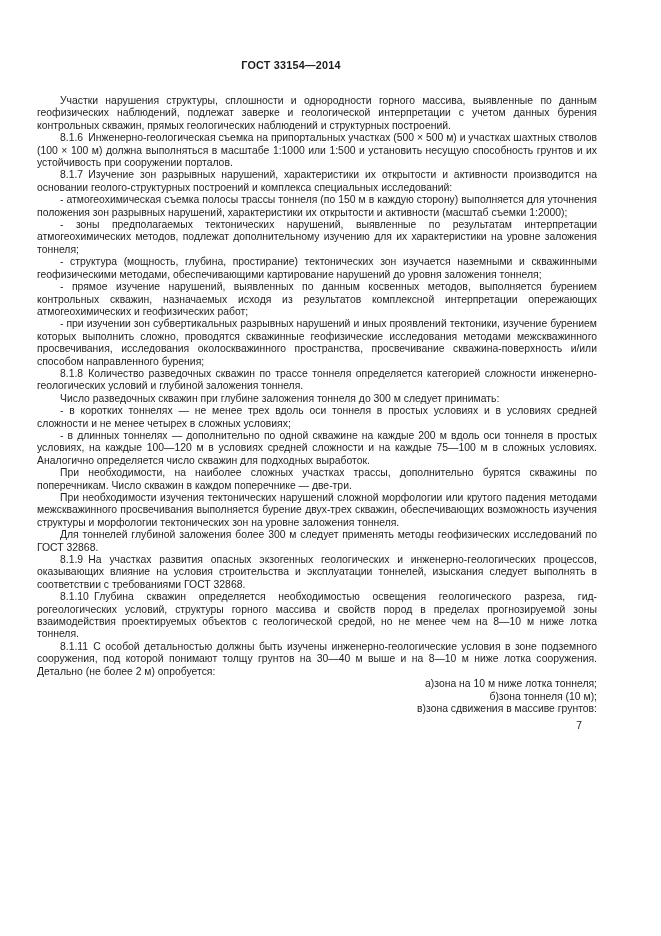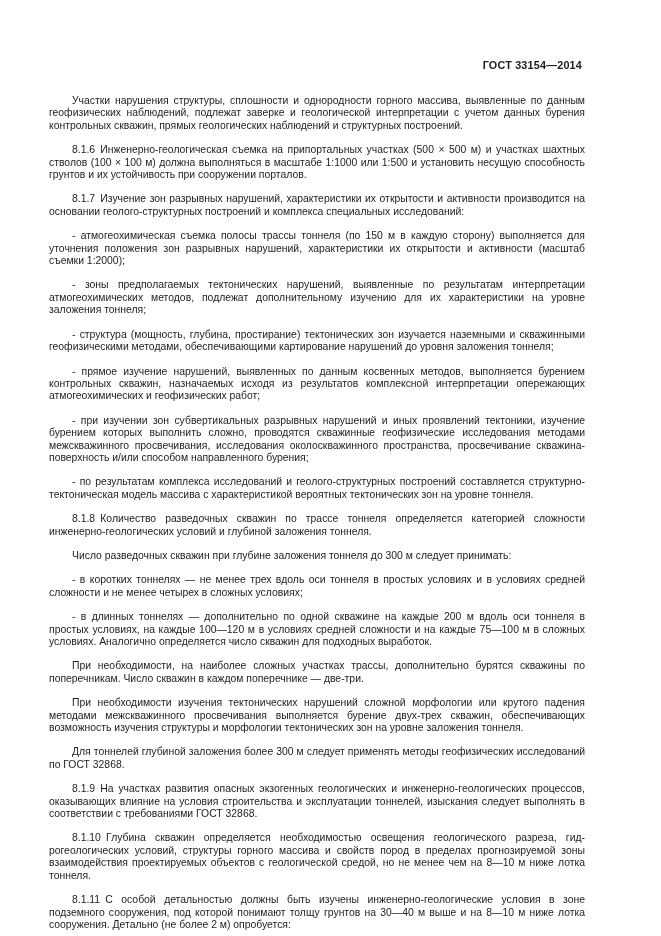--- a/index.html
+++ b/index.html
@@ -12,34 +12,34 @@
     overflow: hidden;
   }
   .page {
     position: relative;
     width: 661px;
     height: 936px;
     background: #ffffff;
   }
   .doc-header {
     margin: 59px 79px 0 0;
-    text-align: right;
+    text-align: center;
     font-weight: bold;
     font-size: 10.8px;
     line-height: 13px;
     letter-spacing: 0.2px;
   }
   .doc-body {
     margin: 23px 64px 0 37px;
     width: 560px;
     font-size: 10.4px;
     line-height: 12.4px;
     text-align: justify;
   }
-  .doc-body p { margin: 12px; }
+  .doc-body p { margin: 0; }
   p.indent { text-indent: 23px; }
   p.lettered {
     text-indent: 0;
     padding-left: 37px;
     text-align: right;
   }
   p.lettered .marker {
     display: inline-block;
     width: 22px;
   }
@@ -58,21 +58,20 @@
 
   <div class="doc-body">
       <p class="indent">Участки нарушения структуры, сплошности и однородности горного массива, выявленные по данным геофизических наблюдений, подлежат заверке и геологической интерпретации с учетом дан­ных бурения контрольных скважин, прямых геологических наблюдений и структурных построений.</p>
       <p class="indent">8.1.6 Инженерно-геологическая съемка на припортальных участках (500 × 500 м) и участках шахтных стволов (100 × 100 м) должна выполняться в масштабе 1:1000 или 1:500 и установить несущую способность грунтов и их устойчивость при сооружении порталов.</p>
       <p class="indent">8.1.7 Изучение зон разрывных нарушений, характеристики их открытости и активности произво­дится на основании геолого-структурных построений и комплекса специальных исследований:</p>
       <p class="indent">- атмогеохимическая съемка полосы трассы тоннеля (по 150 м в каждую сторону) выполняется для уточнения положения зон разрывных нарушений, характеристики их открытости и активности (масштаб съемки 1:2000);</p>
       <p class="indent">- зоны предполагаемых тектонических нарушений, выявленные по результатам интерпретации атмогеохимических методов, подлежат дополнительному изучению для их характеристики на уровне заложения тоннеля;</p>
       <p class="indent">- структура (мощность, глубина, простирание) тектонических зон изучается наземными и скважин­ными геофизическими методами, обеспечивающими картирование нарушений до уровня заложения тоннеля;</p>
       <p class="indent">- прямое изучение нарушений, выявленных по данным косвенных методов, выполняется буре­нием контрольных скважин, назначаемых исходя из результатов комплексной интерпретации опере­жающих атмогеохимических и геофизических работ;</p>
       <p class="indent">- при изучении зон субвертикальных разрывных нарушений и иных проявлений тектоники, изуче­ние бурением которых выполнить сложно, проводятся скважинные геофизические исследования методами межскважинного просвечивания, исследования околоскважинного пространства, просвечи­вание скважина-поверхность и/или способом направленного бурения;</p>
-      <p class="indent">- по результатам комплекса исследований и геолого-структурных построений составляется структурно-тектоническая модель массива с характеристикой вероятных тектонических зон на уровне тоннеля.</p>
       <p class="indent">8.1.8 Количество разведочных скважин по трассе тоннеля определяется категорией сложности инженерно-геологических условий и глубиной заложения тоннеля.</p>
       <p class="indent">Число разведочных скважин при глубине заложения тоннеля до 300 м следует принимать:</p>
       <p class="indent">- в коротких тоннелях — не менее трех вдоль оси тоннеля в простых условиях и в условиях средней сложности и не менее четырех в сложных условиях;</p>
       <p class="indent">- в длинных тоннелях — дополнительно по одной скважине на каждые 200 м вдоль оси тоннеля в простых условиях, на каждые 100—120 м в условиях средней сложности и на каждые 75—100 м в слож­ных условиях. Аналогично определяется число скважин для подходных выработок.</p>
       <p class="indent">При необходимости, на наиболее сложных участках трассы, дополнительно бурятся скважины по поперечникам. Число скважин в каждом поперечнике — две-три.</p>
       <p class="indent">При необходимости изучения тектонических нарушений сложной морфологии или крутого падения методами межскважинного просвечивания выполняется бурение двух-трех скважин, обеспечивающих возможность изучения структуры и морфологии тектонических зон на уровне заложения тоннеля.</p>
       <p class="indent">Для тоннелей глубиной заложения более 300 м следует применять методы геофизических иссле­дований по ГОСТ 32868.</p>
       <p class="indent">8.1.9 На участках развития опасных экзогенных геологических и инженерно-геологических про­цессов, оказывающих влияние на условия строительства и эксплуатации тоннелей, изыскания следует выполнять в соответствии с требованиями ГОСТ 32868.</p>
       <p class="indent">8.1.10 Глубина скважин определяется необходимостью освещения геологического разреза, гид­рогеологических условий, структуры горного массива и свойств пород в пределах прогнозируемой зоны взаимодействия проектируемых объектов с геологической средой, но не менее чем на 8—10 м ниже лот­ка тоннеля.</p>
       <p class="indent">8.1.11 С особой детальностью должны быть изучены инженерно-геологические условия в зоне подземного сооружения, под которой понимают толщу грунтов на 30—40 м выше и на 8—10 м ниже лотка сооружения. Детально (не более 2 м) опробуется:</p>

